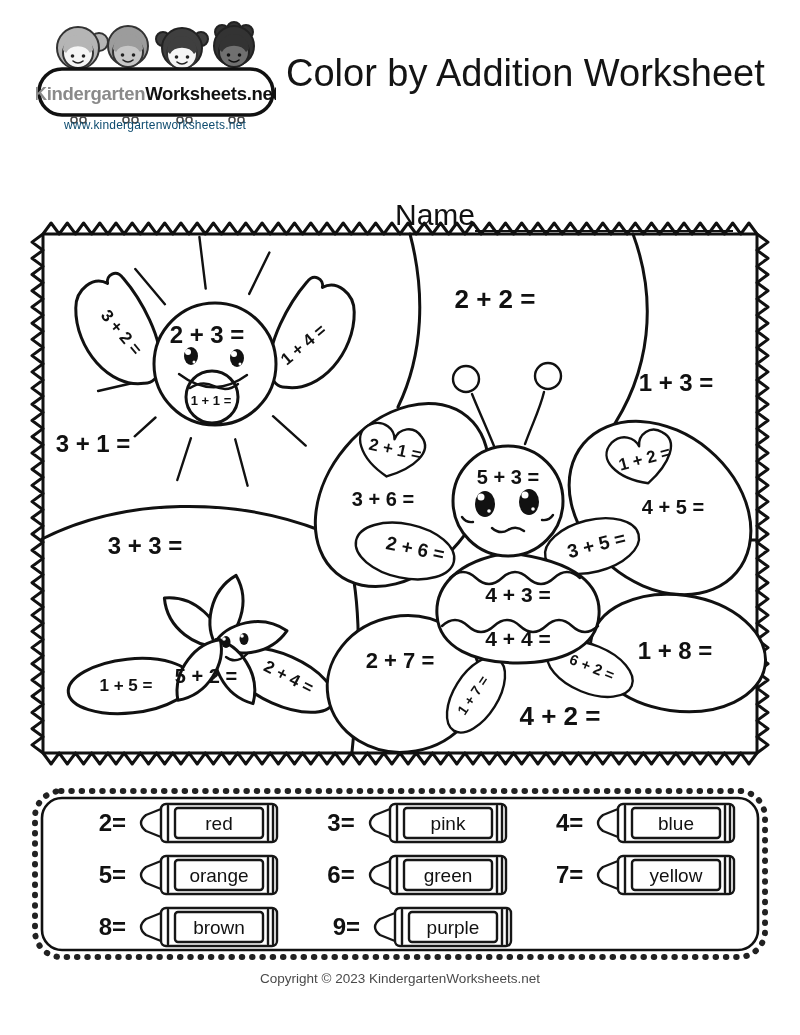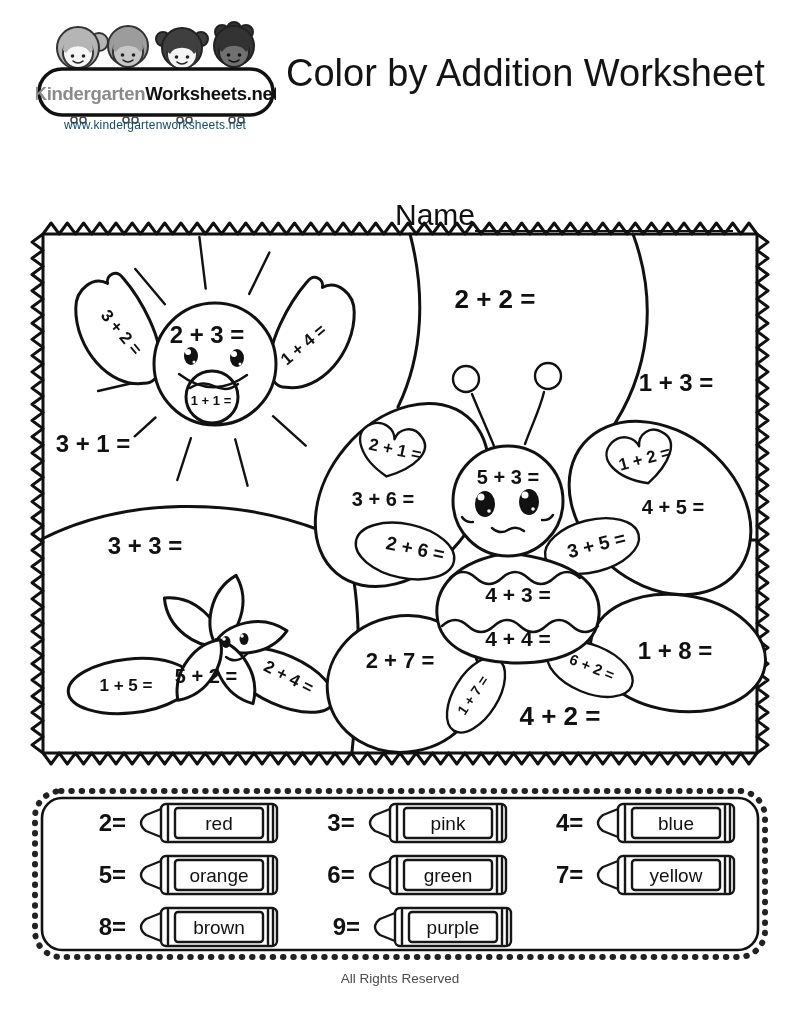--- a/index.html
+++ b/index.html
@@ -362,14 +362,14 @@
             <line x1="142" y1="6" x2="142" y2="40"></line>
           <rect class="cw" x="44" y="8" width="88" height="30" rx="3"></rect>
           <text x="88" y="30">purple</text>
         </svg>
       </div>
     </div>
   </div>
 </div>
 
 <div class="footer">
-  <div>All Rights Reserved</div>
+  <div>Copyright © 2023 KindergartenWorksheets.net</div>
 </div>
 
 </body></html>

